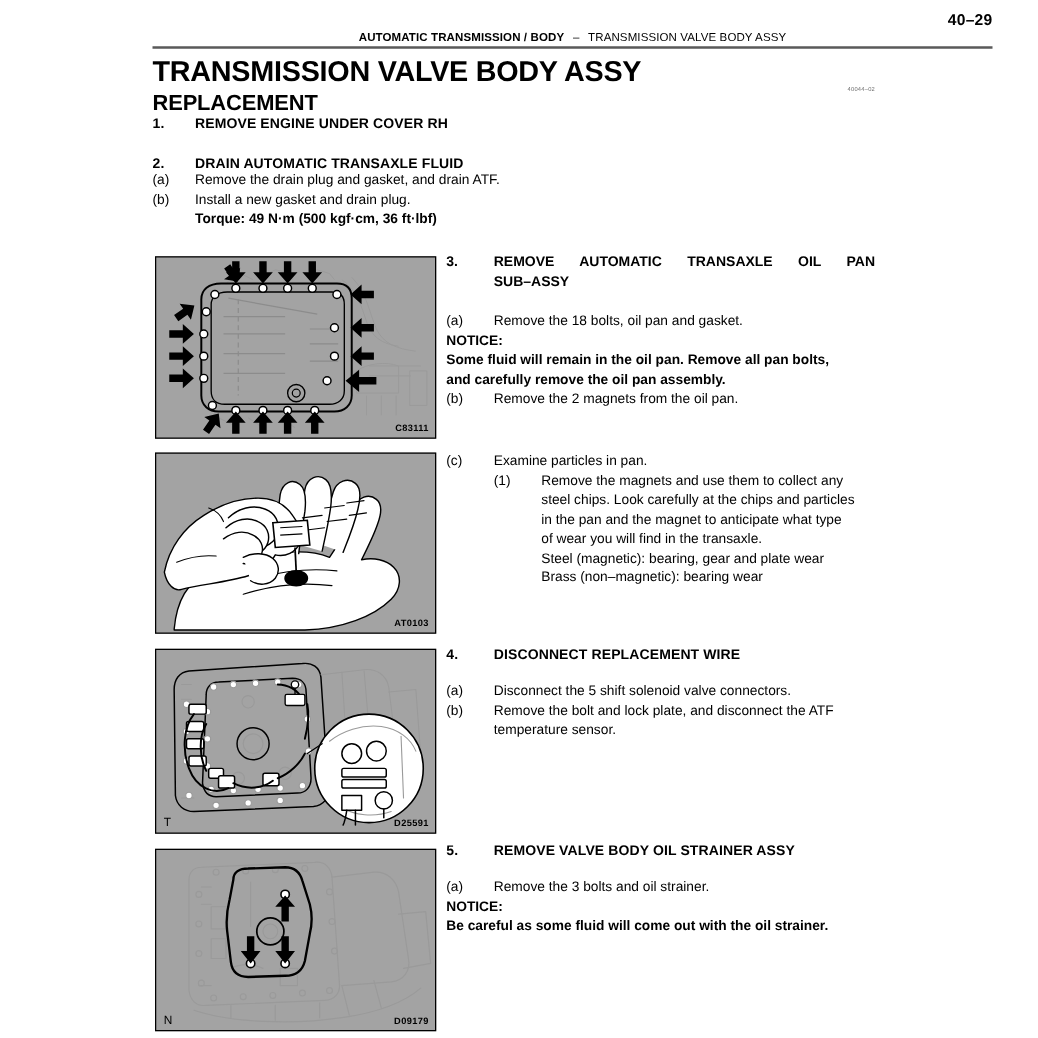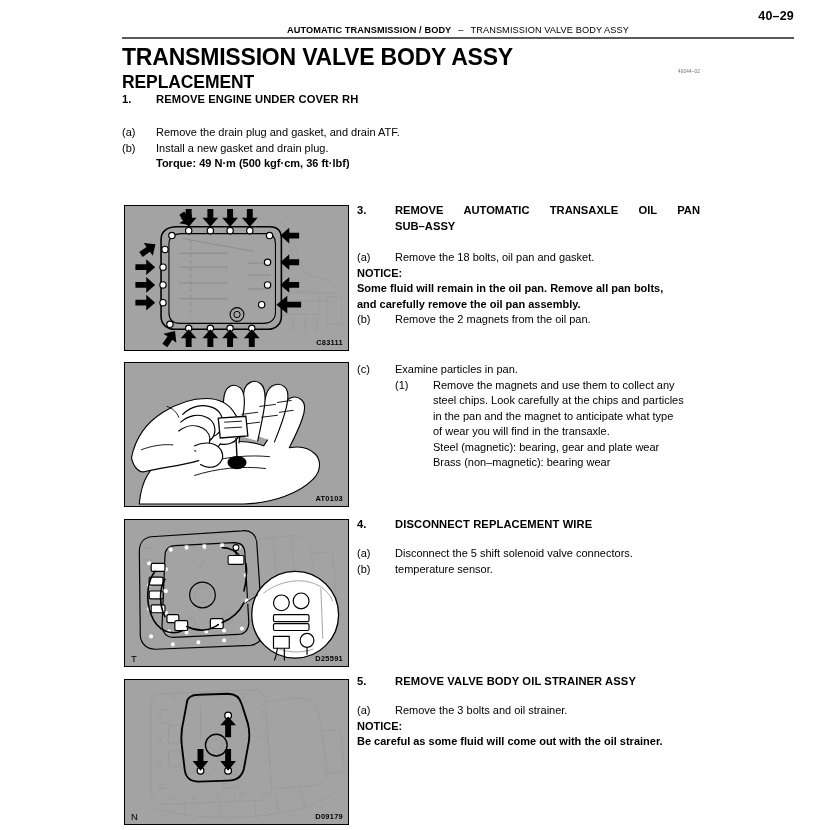--- a/index.html
+++ b/index.html
@@ -204,20 +204,23 @@
   <div class="doc-subtitle">REPLACEMENT</div>
   <div class="doc-code">40044–02</div>
 
   <div class="blk" id="step1">
     <div class="step-head">
       <span class="step-num">1.</span><span>REMOVE ENGINE UNDER COVER RH</span>
     </div>
   </div>
 
   <div class="blk" id="step2">
+    <div class="step-head">
+      <span class="step-num">2.</span><span>DRAIN AUTOMATIC TRANSAXLE FLUID</span>
+    </div>
     <div class="hang">
       <span class="tag">(a)</span>
       <span>Remove the drain plug and gasket, and drain ATF.</span>
     </div>
     <div class="hang">
       <span class="tag">(b)</span>
       <span>Install a new gasket and drain plug.</span>
     </div>
     <div class="hang bold" style="font-weight:bold;">
       <span>Torque: 49 N·m (500 kgf·cm, 36 ft·lbf)</span>
@@ -536,20 +539,21 @@
     <div class="step-head">
       <span class="step-num" style="width:38px;">4.</span><span>DISCONNECT REPLACEMENT WIRE</span>
     </div>
     <div class="gap16"></div>
     <div class="para">
       <span class="tag">(a)</span>
       <span>Disconnect the 5 shift solenoid valve connectors.</span>
     </div>
     <div class="para">
       <span class="tag">(b)</span>
+      <span>Remove the bolt and lock plate, and disconnect the ATF</span>
       <div>temperature sensor.</div>
     </div>
   </div>
 
   <div class="figure" style="left:124px; top:679px; width:225px; height:146px;">
     <svg class="fig-svg" viewBox="0 0 225 146">
       <g fill="none" stroke-linejoin="round" stroke-linecap="round">
 
         <g stroke="#9a9a9a" stroke-width="0.95">
           <path d="M26,24 C26,18 30,14 36,14 L128,10 C136,9 141,14 142,22

